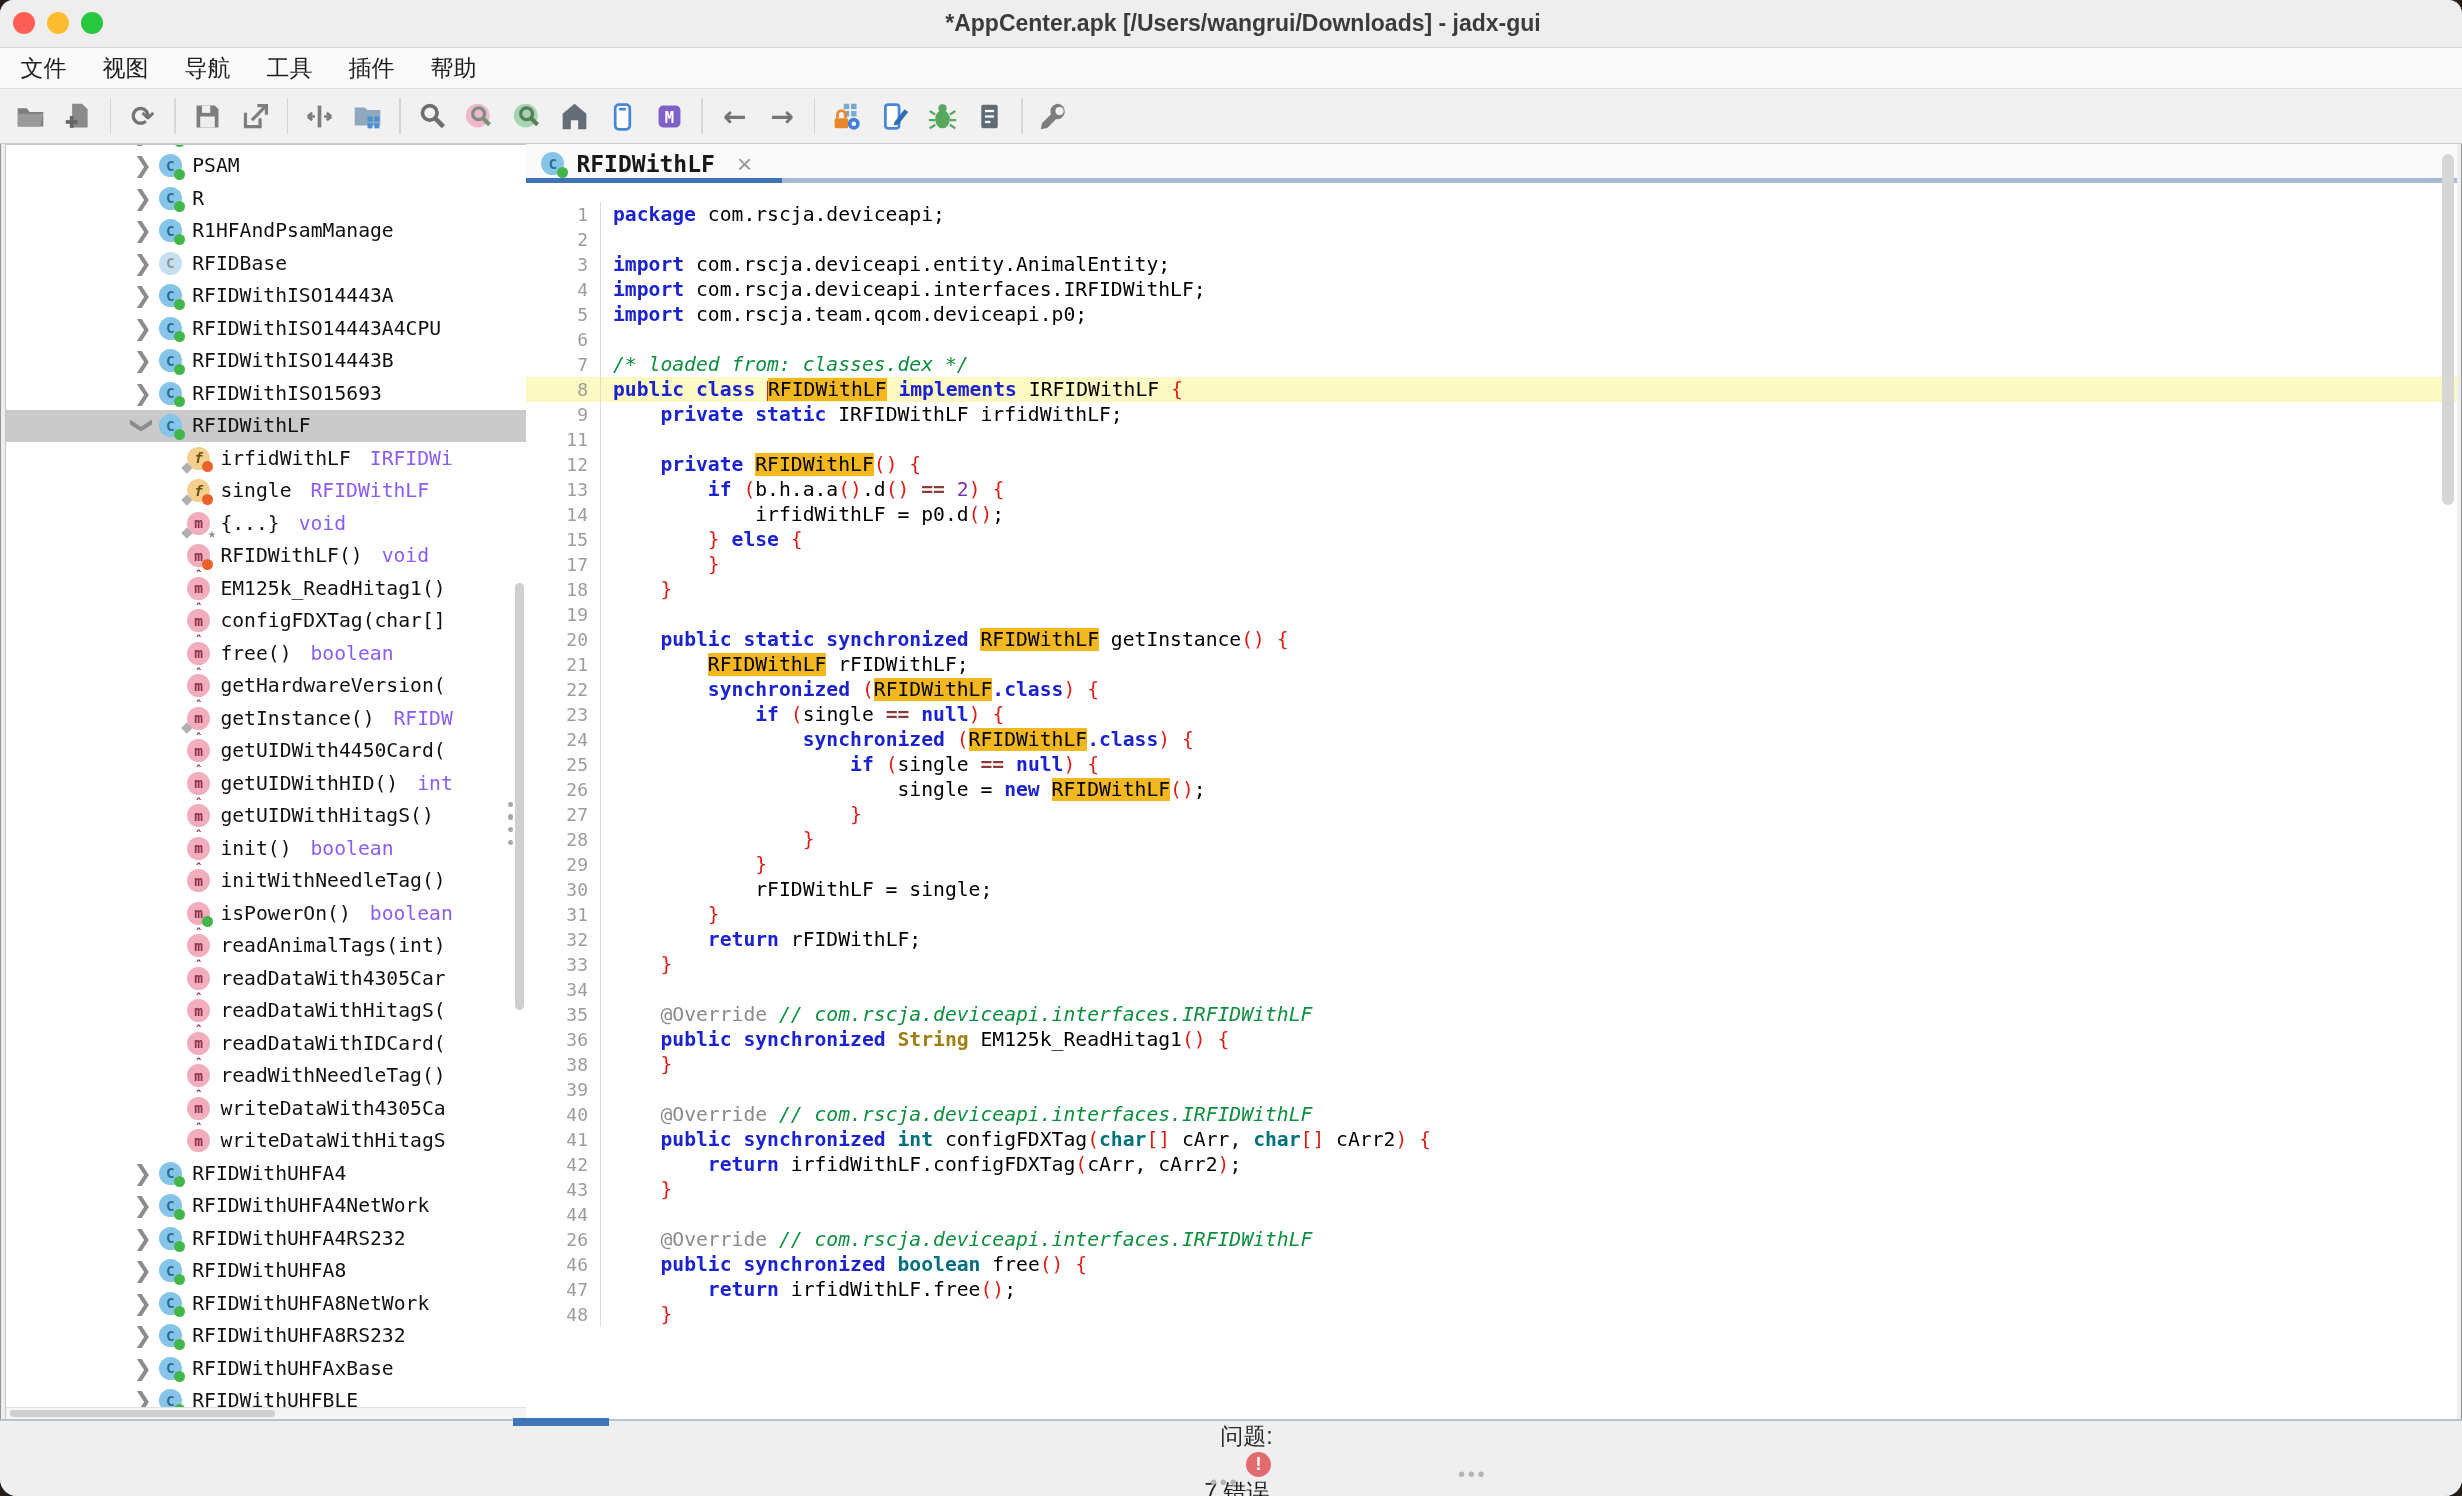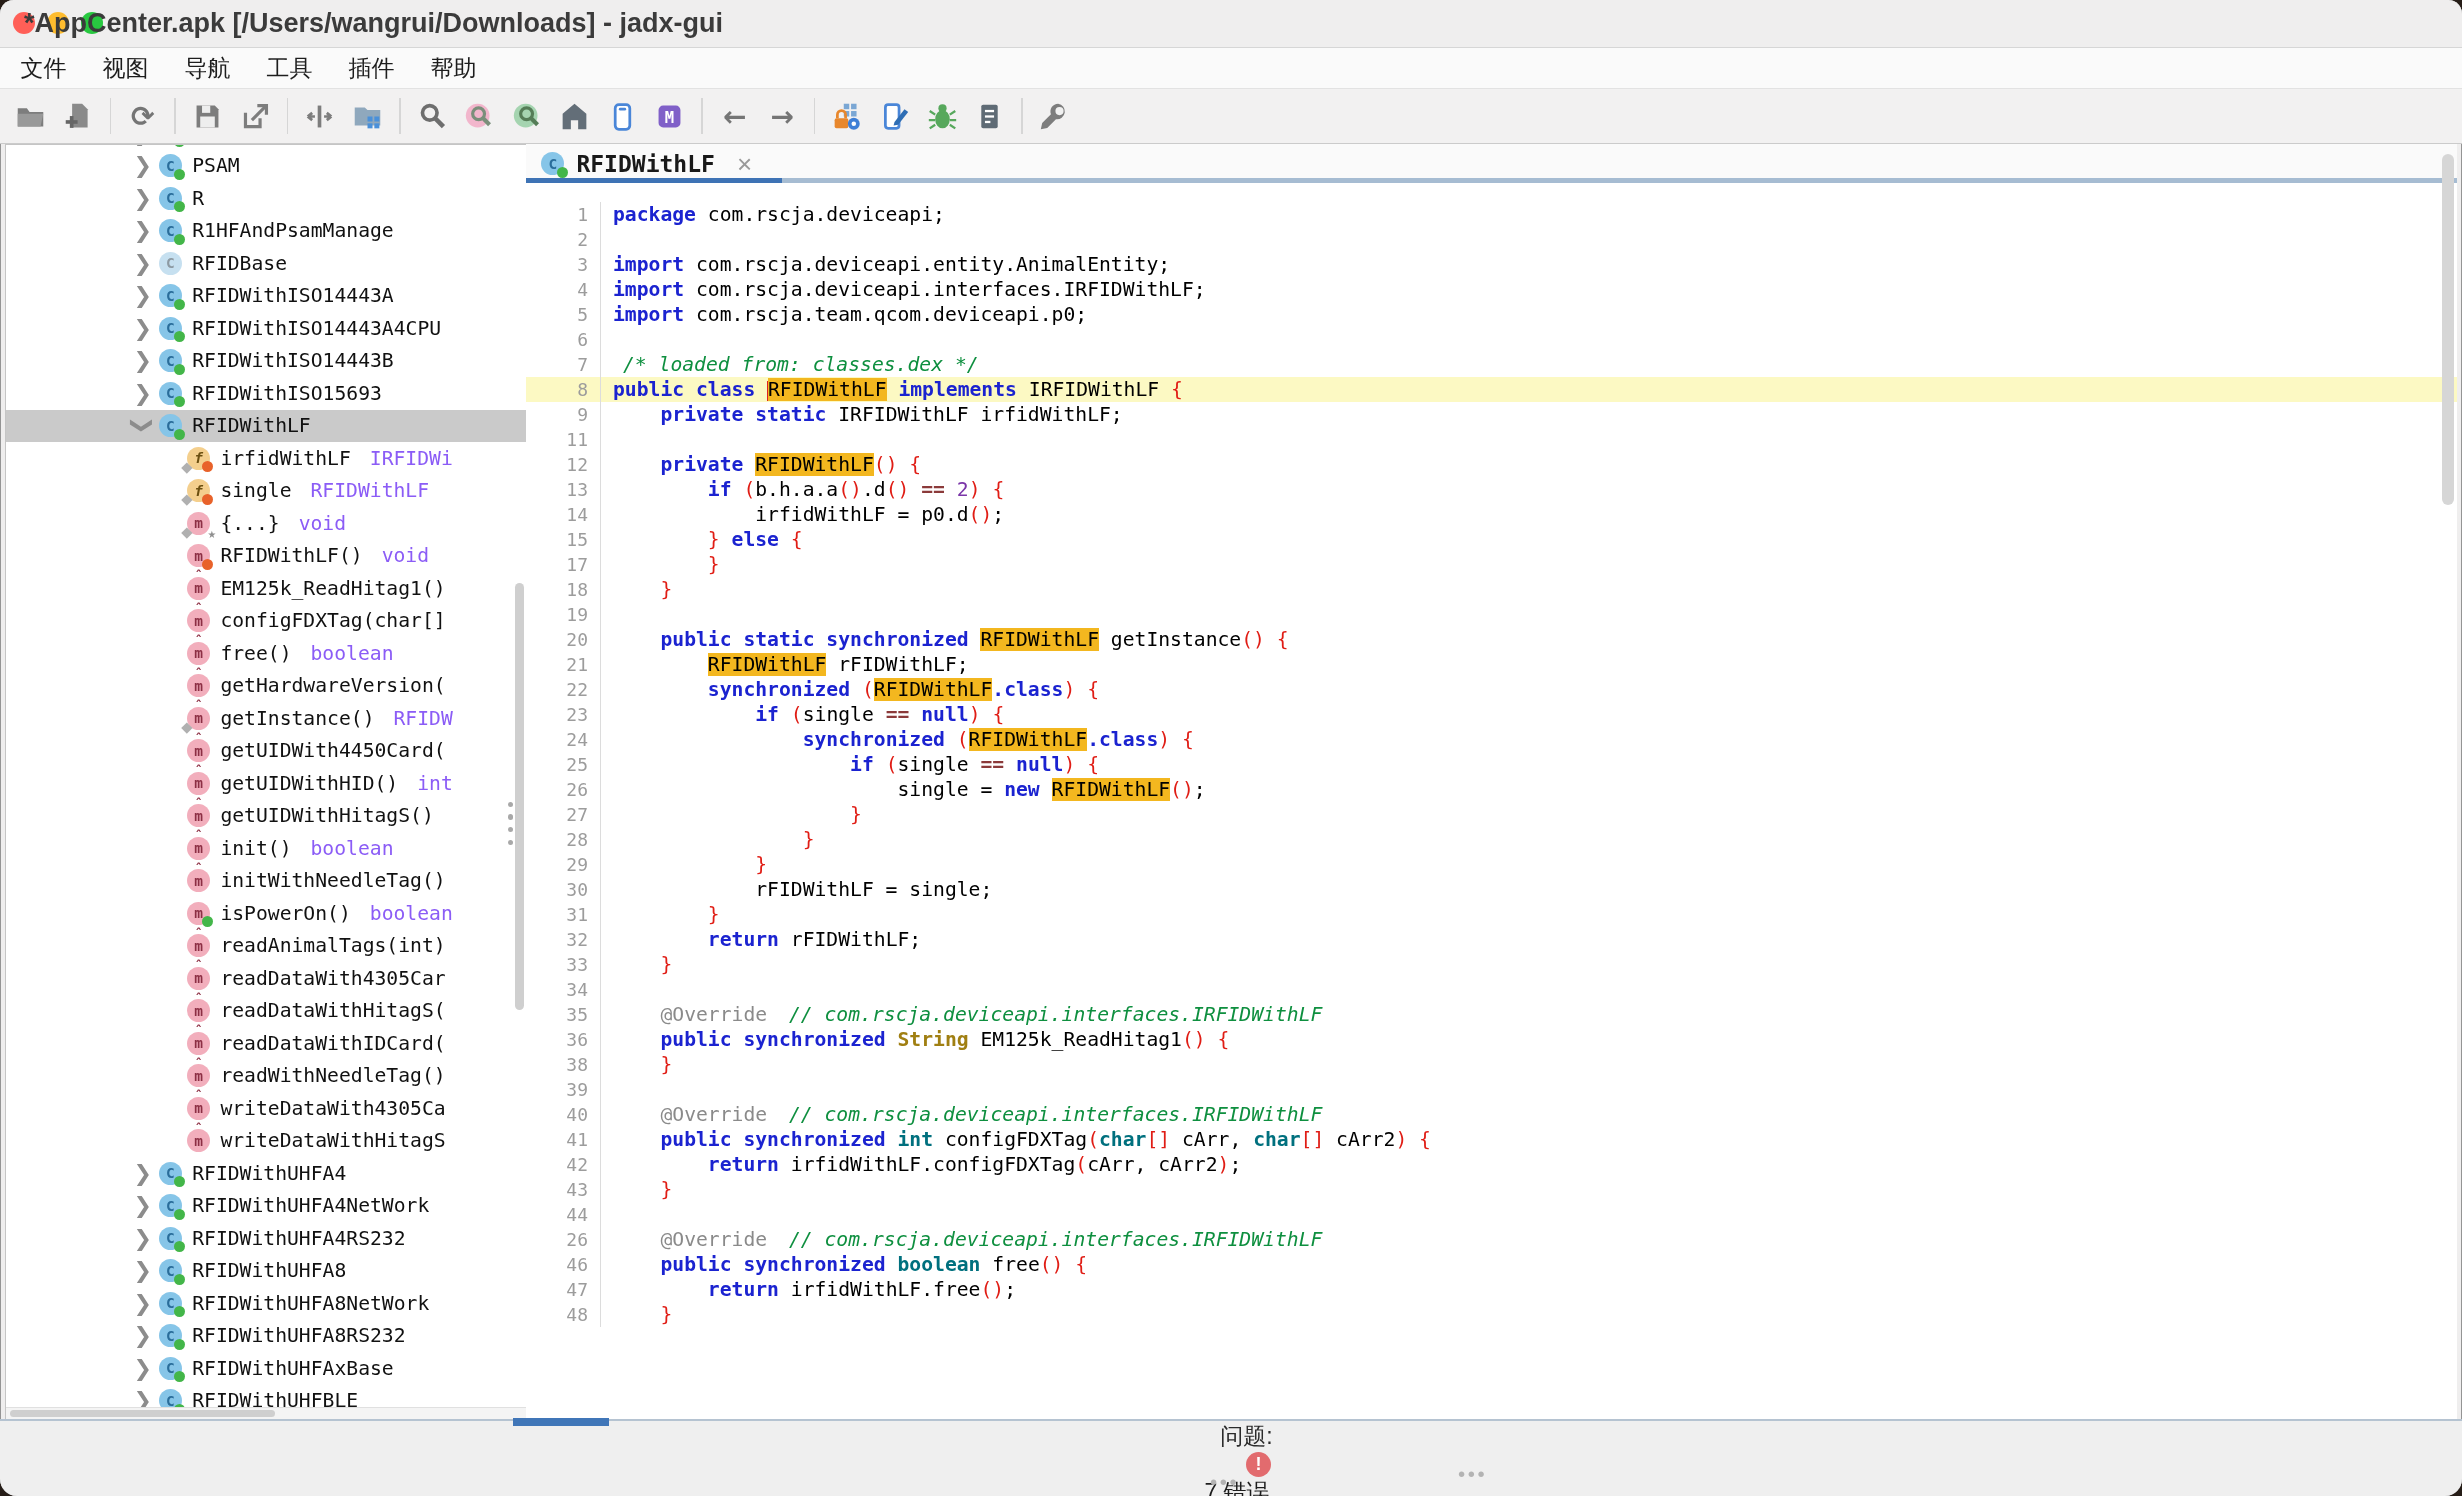--- a/index.html
+++ b/index.html
@@ -3,21 +3,21 @@
 <meta charset="utf-8">
 <style>
   html,body{margin:0;padding:0;background:#261d17;width:2462px;height:1496px;font-family:"Liberation Sans",sans-serif;}
   .window{position:absolute;left:0;top:0;width:2462px;height:1496px;background:#efeeee;border-radius:13.7px 13.7px 17px 17px;overflow:hidden;box-shadow:0 0 0 0.9px #8a8a8a inset;}
   
   .titlebar{position:absolute;left:0;top:0;right:0;height:47px;background:#efeeee;border-bottom:0.9px solid #d6d6d6;}
   .tlight{position:absolute;top:12px;width:22px;height:22px;border-radius:50%;}
   .tl-red{left:13px;background:#ff5f57;}
   .tl-yellow{left:47px;background:#febc2e;}
   .tl-green{left:81px;background:#28c840;}
-  .wtitle{position:absolute;left:0;right:0;top:0;height:47px;line-height:47px;text-align:left;font-size:27px;font-weight:bold;color:#3b3b3b;margin-left:24px;}
+  .wtitle{position:absolute;left:0;right:0;top:0;height:47px;line-height:47px;text-align:center;font-size:23px;font-weight:bold;color:#3b3b3b;margin-left:24px;}
   
   .menubar{position:absolute;left:0;top:48px;right:0;height:40px;background:#fafafa;border-bottom:0.9px solid #e2e2e2;display:flex;align-items:center;}
   .mi{padding:0 18px;font-size:23px;color:#1d1d1d;}
   .mi:first-child{margin-left:2.6px;}
   
   .toolbar{position:absolute;left:0;top:89px;right:0;height:54px;background:#f2f1f1;border-bottom:0.9px solid #cbcbcb;display:flex;align-items:center;padding-left:6.8px;}
   .tbtn{width:34px;height:34px;margin:0 6.8px;display:flex;align-items:center;justify-content:center;}
   .tbtn svg{width:31px;height:31px;}
   .tg{font-size:28px;color:#757575;font-weight:bold;font-family:"DejaVu Sans",sans-serif;line-height:31px;}
   .tsep{width:1.7px;height:36px;background:#d6d6d6;margin:0 7.7px;flex:none;}
@@ -62,21 +62,21 @@
   .tab-underline{position:absolute;left:0;right:0;bottom:0;height:5.1px;background:#a6bcd2;}
   .tab-underline .seg{position:absolute;left:0;width:256px;height:5.1px;background:#3e73b5;}
   .code{position:absolute;left:0;top:39px;right:0;bottom:0;background:#fff;overflow:hidden;padding-top:19px;font-family:"DejaVu Sans Mono",monospace;font-size:19.7px;}
   .cl{display:flex;height:25px;line-height:25px;}
   .cl.hl{background:#fcf9c3;}
   .ln{flex:none;width:62px;text-align:right;color:#9c9c9c;font-size:18px;}
   .ct{border-left:1.7px solid #dcdcdc;padding-left:12px;margin-left:12px;white-space:pre;}
   .s-k{color:#1b23d0;font-weight:bold;}
   .s-t{color:#a07f12;font-weight:bold;}
   .s-p{color:#00707e;font-weight:bold;}
-  .s-c{color:#0e8f3f;font-style:italic;margin-left:10px;}
+  .s-c{color:#0e8f3f;font-style:italic;}
   .s-a{color:#8a8a8a;}
   .s-n{color:#7a35a8;}
   .s-o{color:#8b3a3a;font-weight:bold;}
   .s-r{color:#e01d15;}
   .s-d{color:#000;}
   .s-h{background:#f3b71f;color:#000;}
   .caret{display:inline-block;width:2.6px;height:20.5px;background:#e02020;vertical-align:text-bottom;margin-right:-1.7px;}
   .evsb{position:absolute;right:2.6px;top:6.8px;width:12px;bottom:6.8px;}
   .evsb .thumb{position:absolute;left:0;top:3.4px;width:12px;height:351px;background:#d6d6d6;border-radius:6px;}
   

